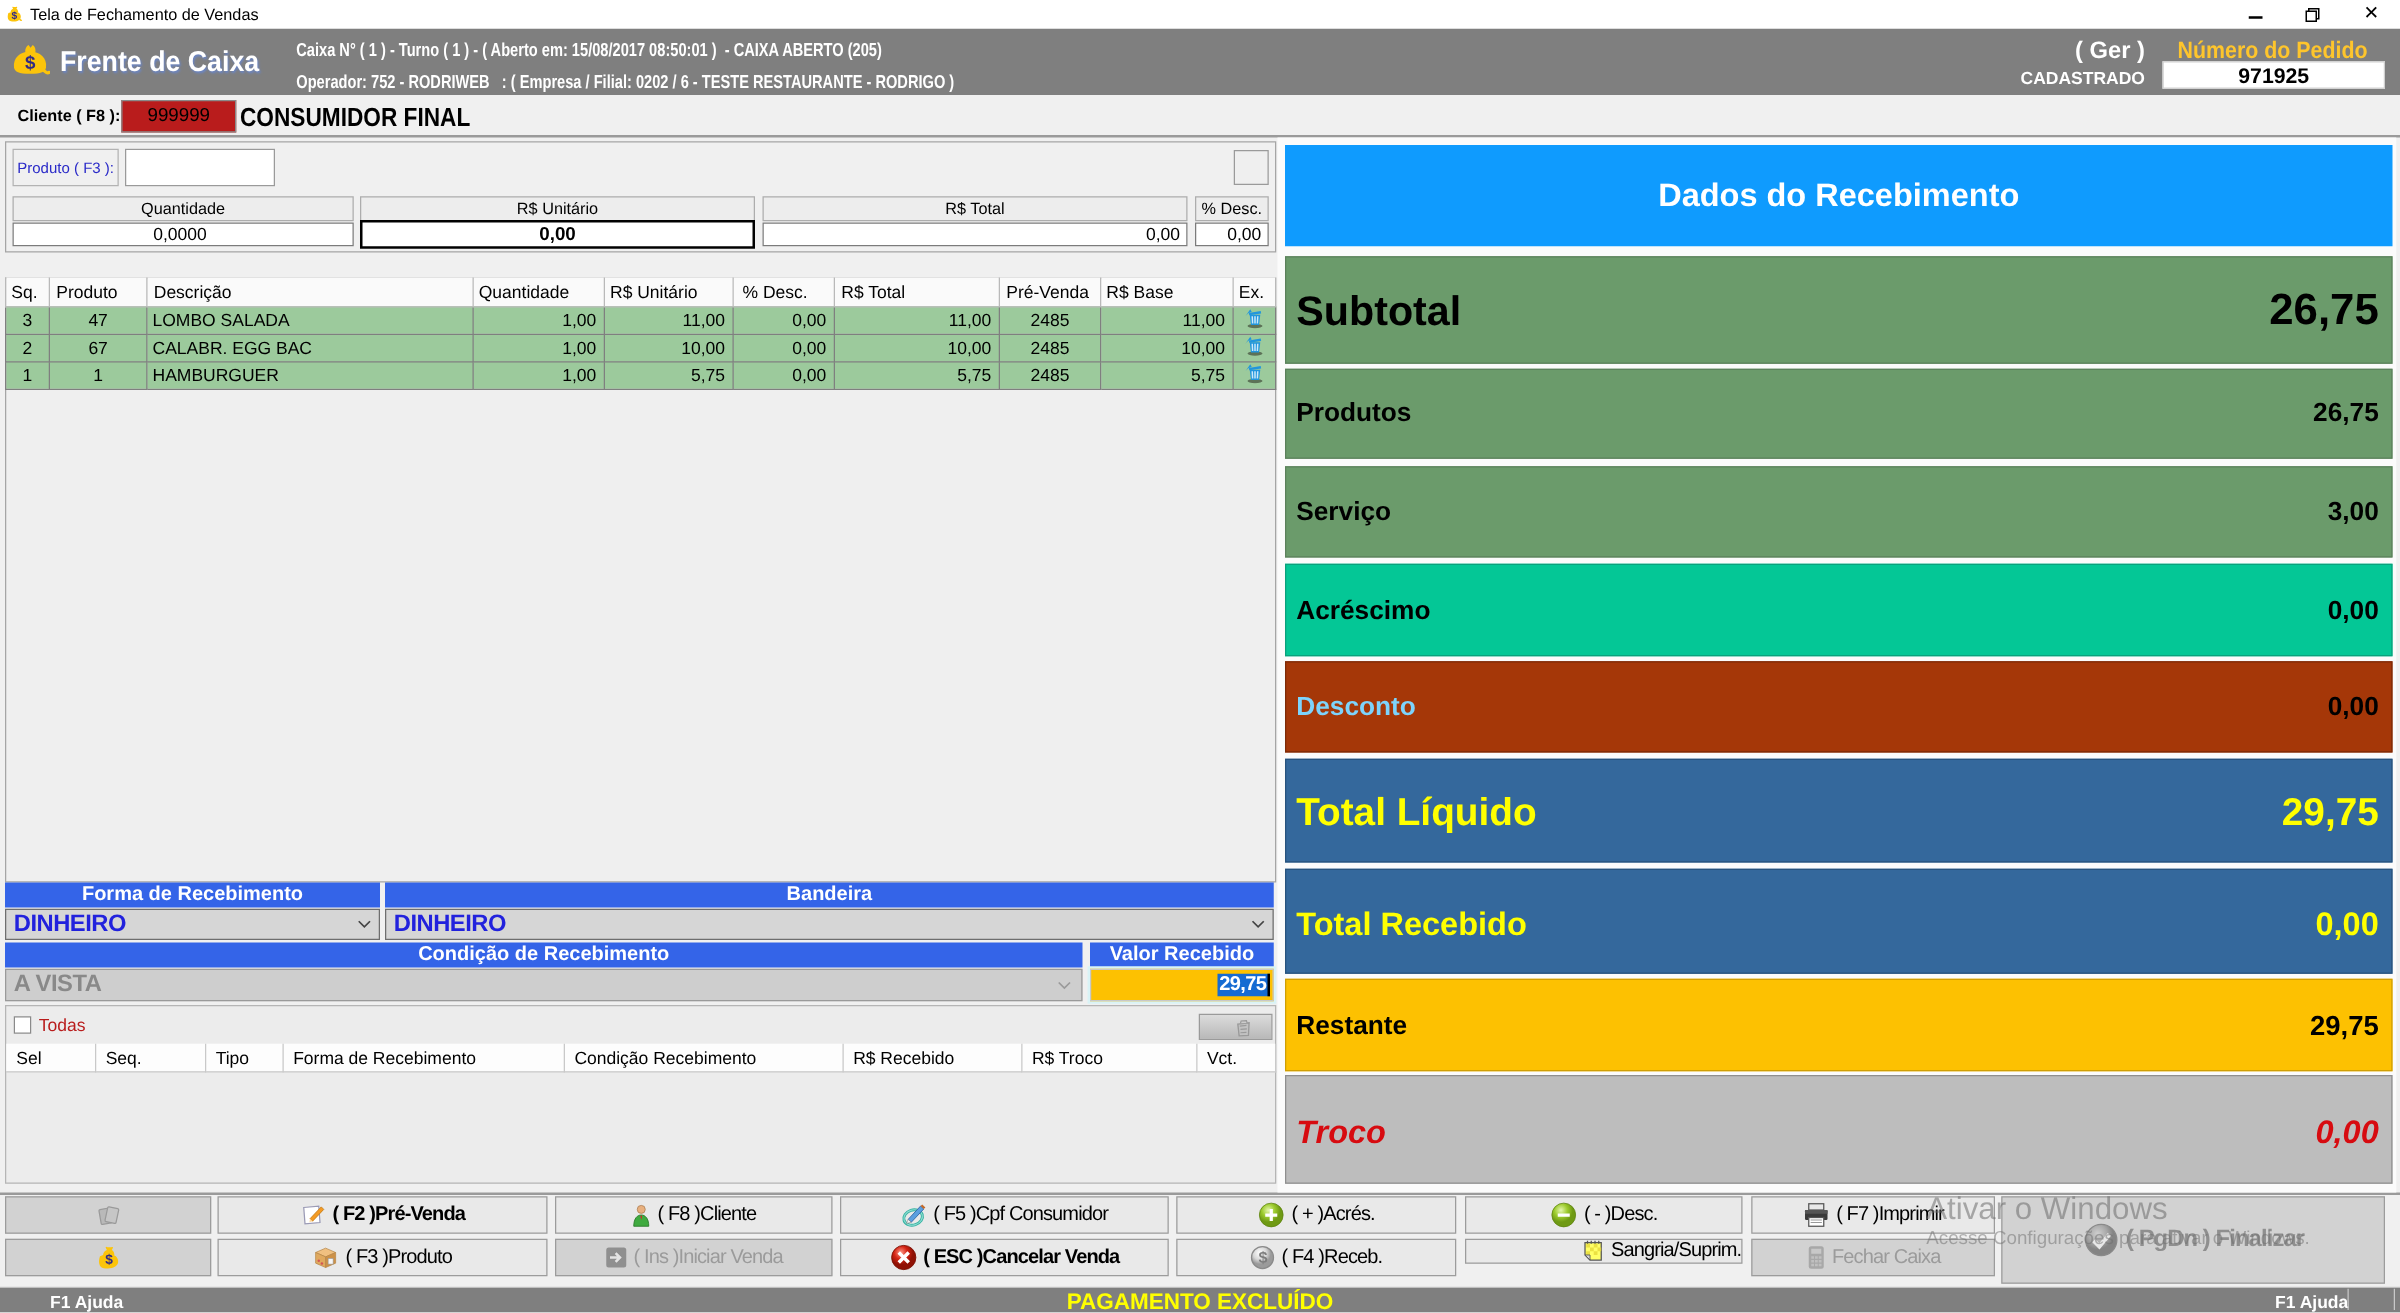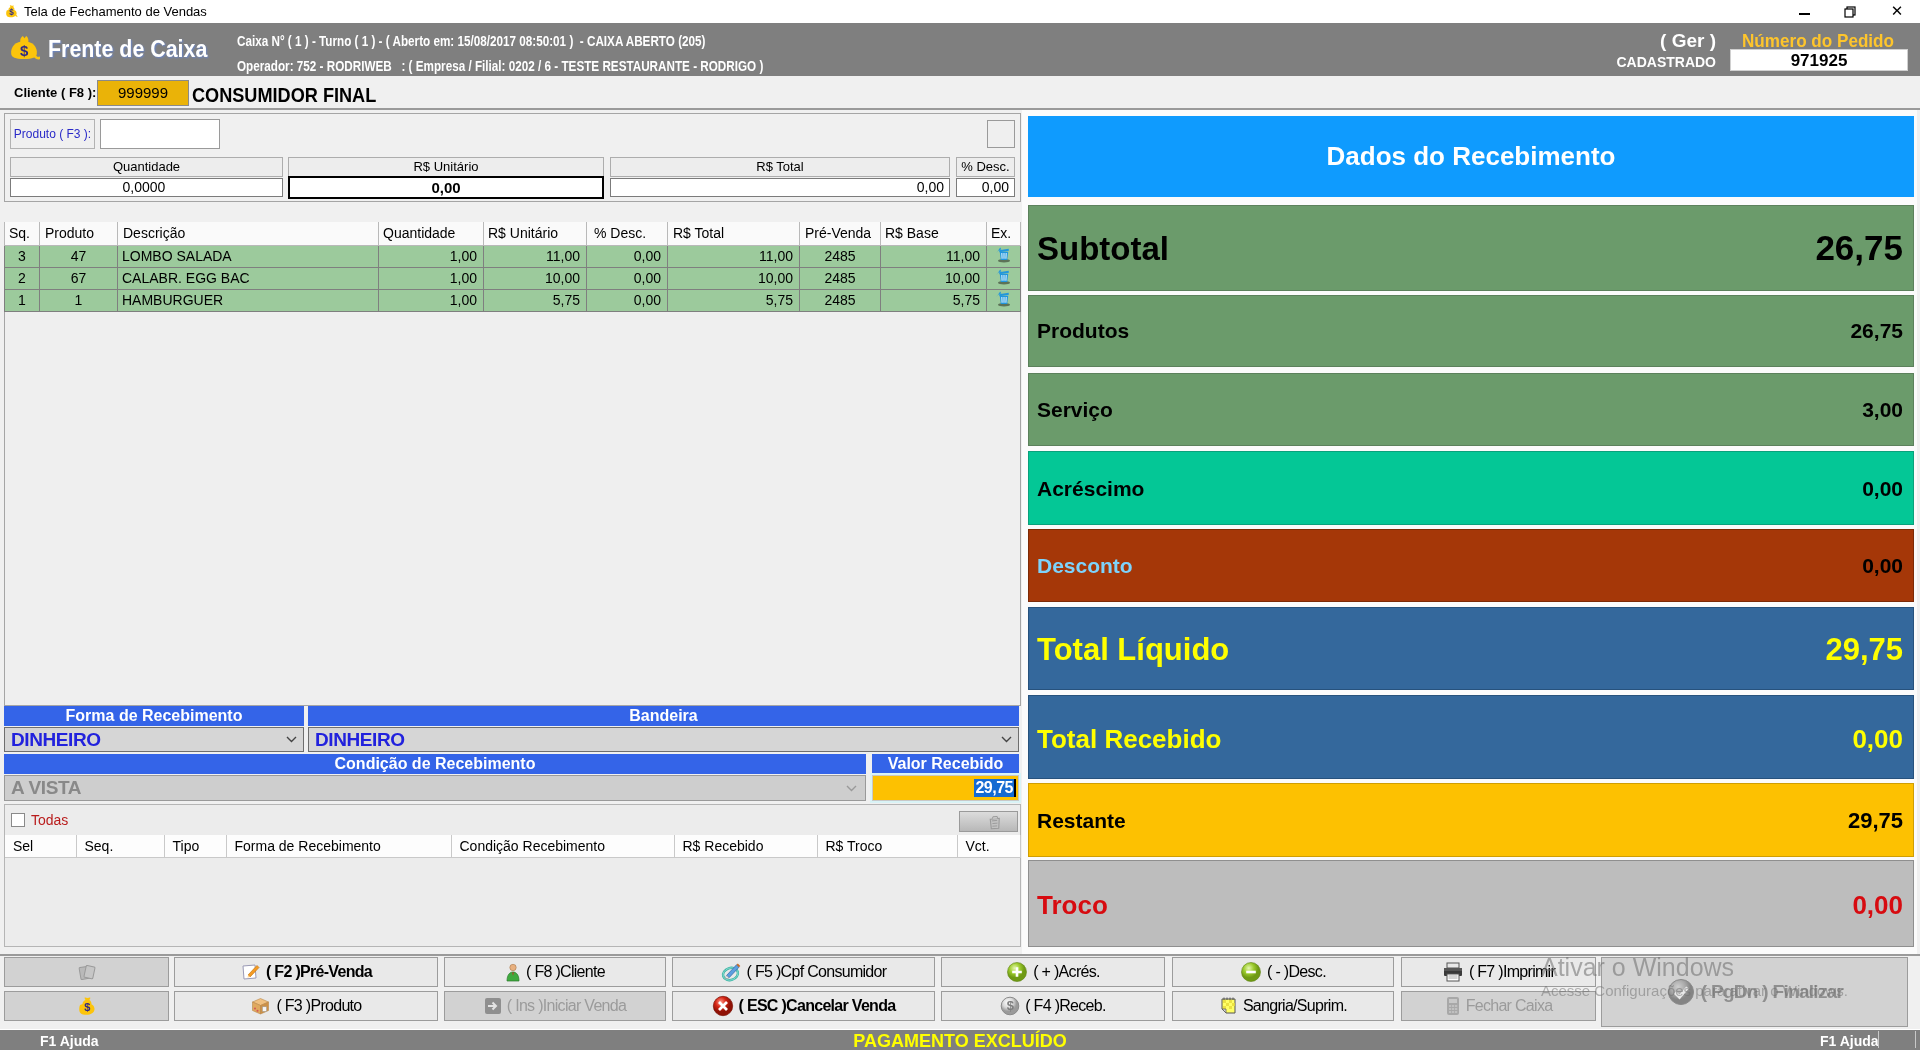--- a/index.html
+++ b/index.html
@@ -14,21 +14,21 @@
 #header { left:0; top:23px; width:1920px; height:53px; background:#7f7f7f; }
 #apptitle { left:48px; top:36px; font-size:23px; font-weight:bold; color:#fff; text-shadow:1px 1px 2px #6a86c8; transform:scaleX(0.93); transform-origin:left; }
 .hline { left:237px; color:#fff; font-weight:bold; font-size:15px; white-space:pre; transform:scaleX(0.78); transform-origin:left; }
 #ger { top:30px; left:1556px; width:160px; text-align:right; color:#fff; font-weight:bold; font-size:19px; }
 #numped { top:30px; left:1742px; color:#fec52c; font-weight:bold; font-size:19px; white-space:nowrap; transform:scaleX(0.9); transform-origin:left; }
 #cadastrado { top:54px; left:1556px; width:160px; text-align:right; color:#fff; font-weight:bold; font-size:14px; }
 #pedidobox { left:1730px; top:49px; width:178px; height:22px; background:#fff; border:1px solid #d0d0d0; font-size:17px; font-weight:bold; text-align:center; line-height:21px; }
 
 #clientrow { left:0; top:76px; width:1920px; height:34px; background:#f0f0f0; border-bottom:2px solid #9a9a9a; }
 #lblcliente { left:14px; top:85px; font-size:13px; font-weight:bold; color:#000; }
-#clientbox { left:97px; top:80px; width:92px; height:26px; background:#eab308; border:1px solid #8a8a8a; font-size:15px; text-align:center; line-height:24px; }
+#clientbox { left:97px; top:80px; width:92px; height:26px; background:#b91c1c; border:1px solid #8a8a8a; font-size:15px; text-align:center; line-height:24px; }
 #consfinal { left:192px; top:83px; font-size:21px; font-weight:bold; color:#000; transform:scaleX(0.863); transform-origin:left; }
 
 .panelborder { border:1px solid #a5a5a5; }
 .hdrbox { background:#ededed; border:1px solid #adadad; font-size:13px; text-align:center; color:#000; }
 .inpbox { background:#ffffff; border:1px solid #7b7b7b; font-size:14px; color:#000; }
 
 .bluehdr { background:#3464e8; color:#fff; font-weight:bold; font-size:16px; text-align:center; }
 .ddl { background:#d6d6d6; border:1px solid #6e6e6e; font-weight:bold; font-size:19px; letter-spacing:-0.4px; }
 
 .rblock { left:1028px; width:886px; }
@@ -322,21 +322,21 @@
         <defs>
           <radialGradient id="gc1" cx="38%" cy="30%">
             <stop offset="0%" stop-color="#ffffff"></stop>
             <stop offset="60%" stop-color="#d8d8d8"></stop>
             <stop offset="100%" stop-color="#9a9a9a"></stop>
           </radialGradient>
         </defs>
         <circle cx="10" cy="10" r="8.8" fill="url(#gc1)" stroke="#8a8a8a"></circle>
         <text x="10" y="14.2" font-size="13" font-weight="bold" fill="#7d7d7d" text-anchor="middle" font-family="Liberation Sans">$</text>
       </svg>( F4 )Receb.</div>
-<div class="abs btn" style="left:1172px; top:991px; width:222px; height:30px;"><svg width="19" height="20" viewBox="0 0 19 20">
+<div class="abs btn" style="left:1172px; top:991px; width:222px; height:20px;justify-content:flex-end;"><svg width="19" height="20" viewBox="0 0 19 20">
         <path d="M3 3 L16 3 L16 17 L7 17 L3 13 Z" fill="#ffff66" stroke="#555" stroke-width="1"></path>
         <path d="M4 4 h3v3h-3z M10 4 h3v3h-3z M7 7 h3v3h-3z M13 7 h3v3h-3z M4 10 h3v3h-3z M10 10 h3v3h-3z" fill="#e6d93a" opacity=".8"></path>
         <path d="M3 13 L7 13 L7 17 Z" fill="#d8d8d8" stroke="#555" stroke-width=".7"></path>
         <path d="M5 1.5 L5 4 M8 1.5 L8 4 M11 1.5 L11 4 M14 1.5 L14 4" stroke="#555" stroke-width="1"></path>
       </svg>Sangria/Suprim.</div>
 <div class="abs btn dis" style="left:1401px; top:991px; width:195px; height:30px;"><svg width="16" height="20" viewBox="0 0 16 20">
         <rect x="2" y="1" width="12" height="18" rx="2" fill="#a8a8a8"></rect>
         <rect x="4" y="3" width="8" height="4" fill="#c8c8c8"></rect>
         <g fill="#c0c0c0">
           <rect x="4" y="9" width="2.2" height="2"></rect>
@@ -399,16 +399,16 @@
   <span class="rvalue" style="top:24px; font-size:31px; font-weight:bold; color:#ffff00;">29,75</span>
 </div>
 <div class="abs rblock" style="top:695px; height:84px; background:#34689c; border:1px solid #27527d;">
   <span class="rlabel" style="top:28px; font-size:26px; font-weight:bold; color:#ffff00;">Total Recebido</span>
   <span class="rvalue" style="top:28px; font-size:26px; font-weight:bold; color:#ffff00;">0,00</span>
 </div>
 <div class="abs rblock" style="top:783px; height:74px; background:#fdc101; border:1px solid #cf9e04;">
   <span class="rlabel" style="top:25px; font-size:21px; font-weight:bold; color:#000;">Restante</span>
   <span class="rvalue" style="top:24px; font-size:22px; font-weight:bold; color:#000;">29,75</span>
 </div>
-<div class="abs rblock" style="top:860px; height:87px; background:#bdbdbd; border:1px solid #8f8f8f;">
+<div class="abs rblock" style="top:860px; height:87px; background:#bdbdbd; border:1px solid #8f8f8f;font-style:italic;">
   <span class="rlabel" style="top:29px; font-size:26px; font-weight:bold; color:#d70b10;">Troco</span>
   <span class="rvalue" style="top:29px; font-size:26px; font-weight:bold; color:#d70b10;">0,00</span>
 </div>
 
 </body></html>

